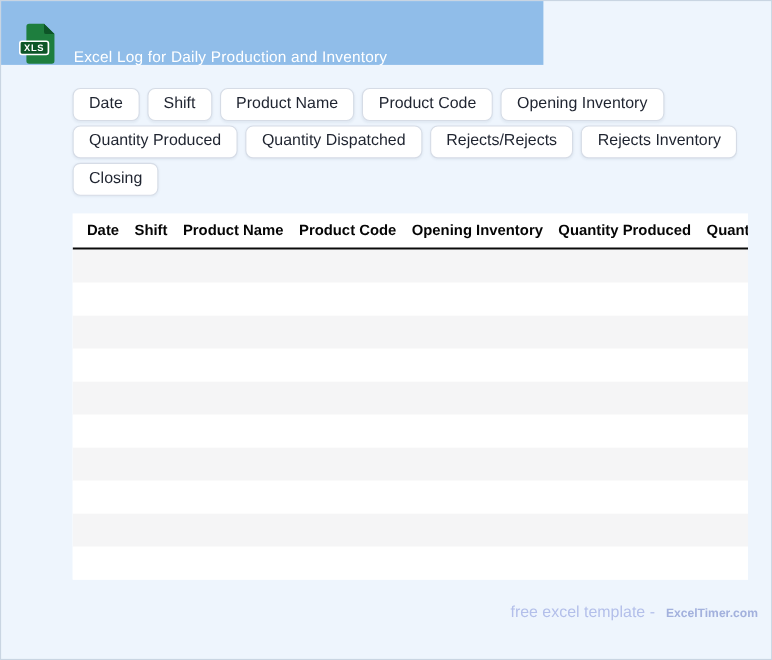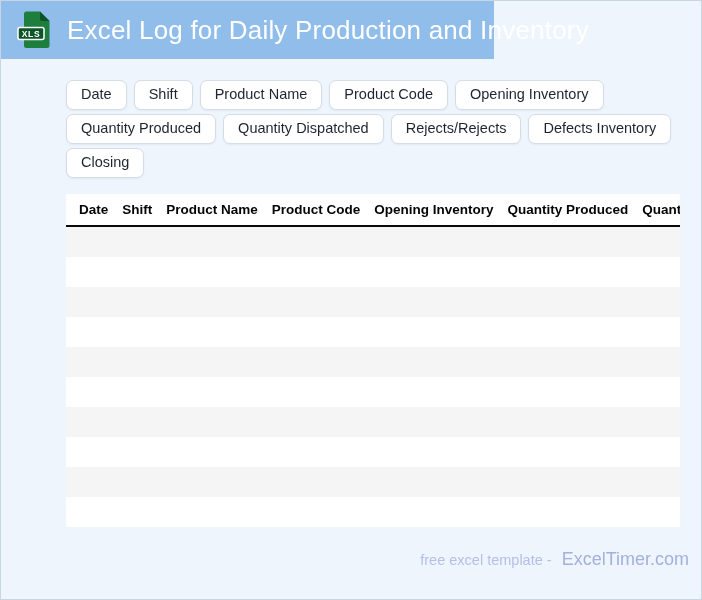--- a/index.html
+++ b/index.html
@@ -17,27 +17,27 @@
     position:relative;
     background:var(--page-bg);
     border:1px solid #c9d5e2;
     font-family:"Liberation Sans", sans-serif;
     overflow:hidden;
   }
   .header-bar{
     position:absolute;left:0;top:0;
     width:493px;height:58px;
     background:var(--header-bg);
-    display:flex;align-items:center;
+    display:flex;align-items:flex-end;
     padding-left:16px;gap:16px;
   }
   .file-icon{flex:0 0 auto;display:block;}
   .page-title{
     color:#ffffff;
-    font-size:26px;
+    font-size:14px;
     font-weight:400;
     letter-spacing:.2px;
     white-space:nowrap;
   }
   .chips{
     position:absolute;left:65px;top:79px;width:606px;
     display:flex;flex-direction:column;gap:4px;
   }
   .chip-row{display:flex;gap:7px;}
   .chip{
@@ -81,22 +81,22 @@
     display:flex;align-items:baseline;gap:10px;
     white-space:nowrap;
   }
   .footer-label{
     color:var(--footer-text);
     font-size:14.5px;
     margin-left:28px;
   }
   .footer-brand{
     color:var(--footer-brand);
-    font-size:18px;
-    font-weight:normal;
+    font-size:11px;
+    font-weight:bold;
     text-decoration:none;
     cursor:pointer;
   }
 </style>
 </head>
 <body>
 
 <div class="header-bar">
   <svg class="file-icon" width="34" height="38" viewBox="0 0 34 38">
     <path d="M9.5 0.5 H23 L32.5 10 V34.5 A2.5 2.5 0 0 1 30 37 H9.5 A2.5 2.5 0 0 1 7 34.5 V3 A2.5 2.5 0 0 1 9.5 0.5 Z" fill="var(--icon-green)"></path>
@@ -112,21 +112,21 @@
       <button class="chip">Date</button>
       <button class="chip">Shift</button>
       <button class="chip">Product Name</button>
       <button class="chip">Product Code</button>
       <button class="chip">Opening Inventory</button>
     </div>
     <div class="chip-row">
       <button class="chip">Quantity Produced</button>
       <button class="chip">Quantity Dispatched</button>
       <button class="chip">Rejects/Rejects</button>
-      <button class="chip">Defects Inventory</button>
+      <button class="chip">Rejects Inventory</button>
     </div>
     <div class="chip-row">
       <button class="chip">Closing</button>
     </div>
   </div>
 
 <div class="data-table">
   <div class="table-header">
       <span class="col-head">Date</span>
       <span class="col-head">Shift</span>

